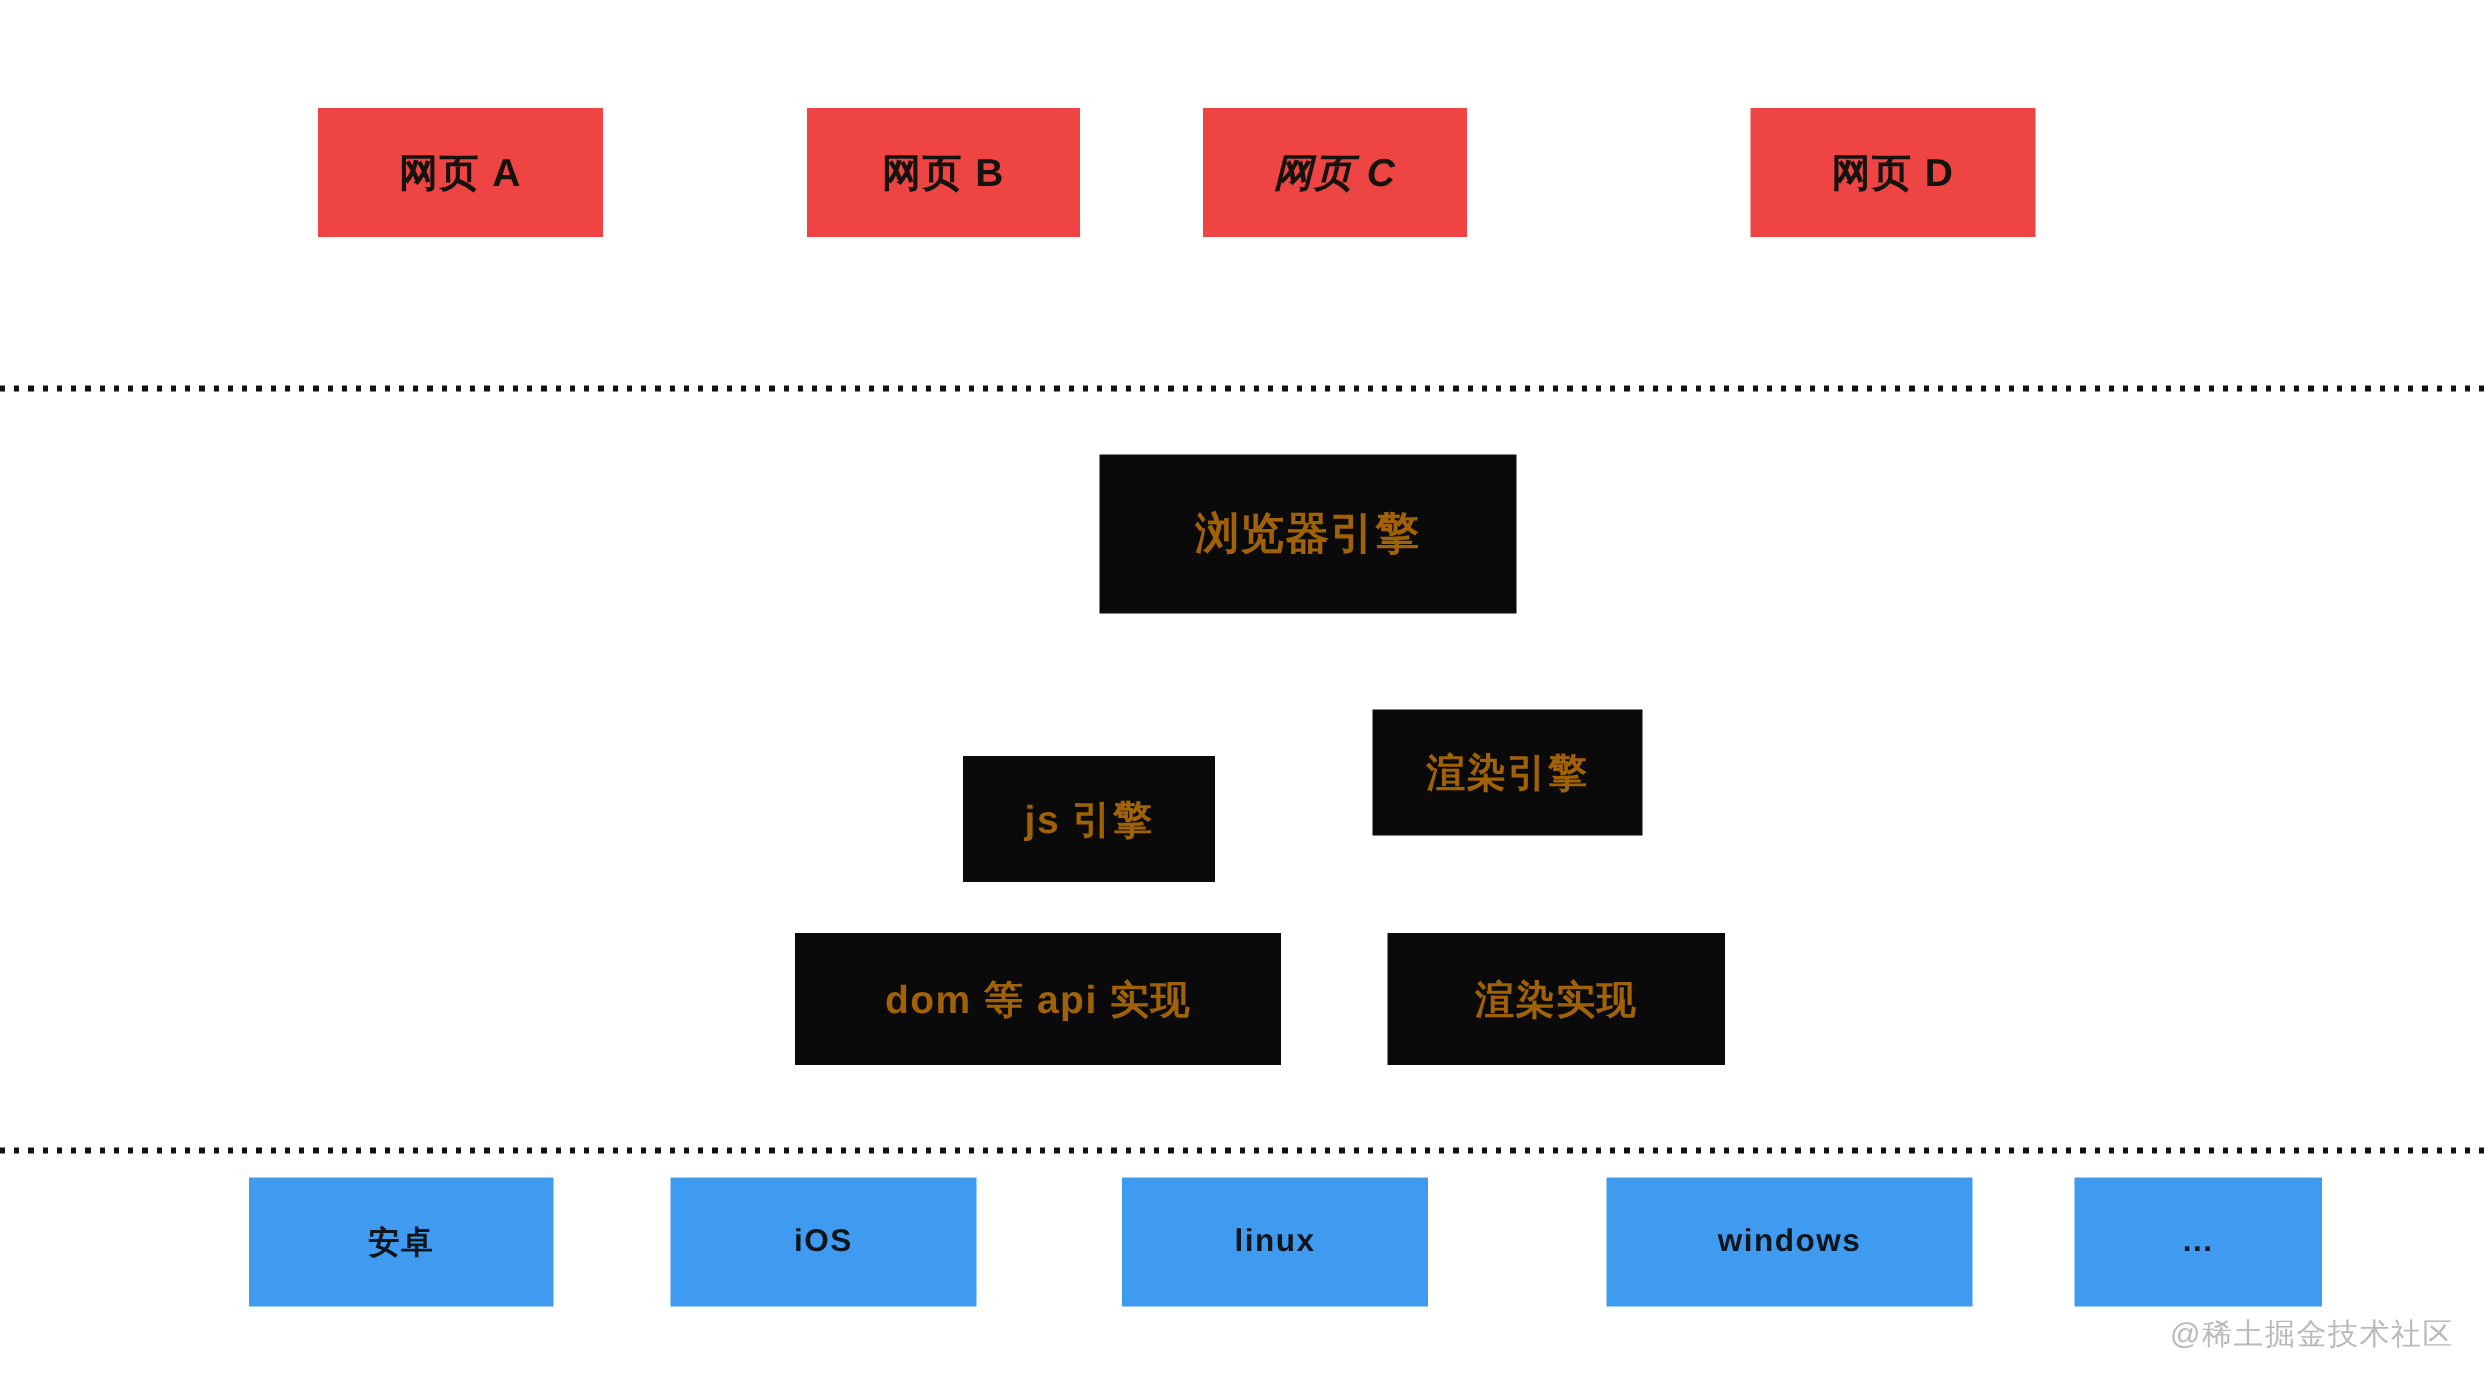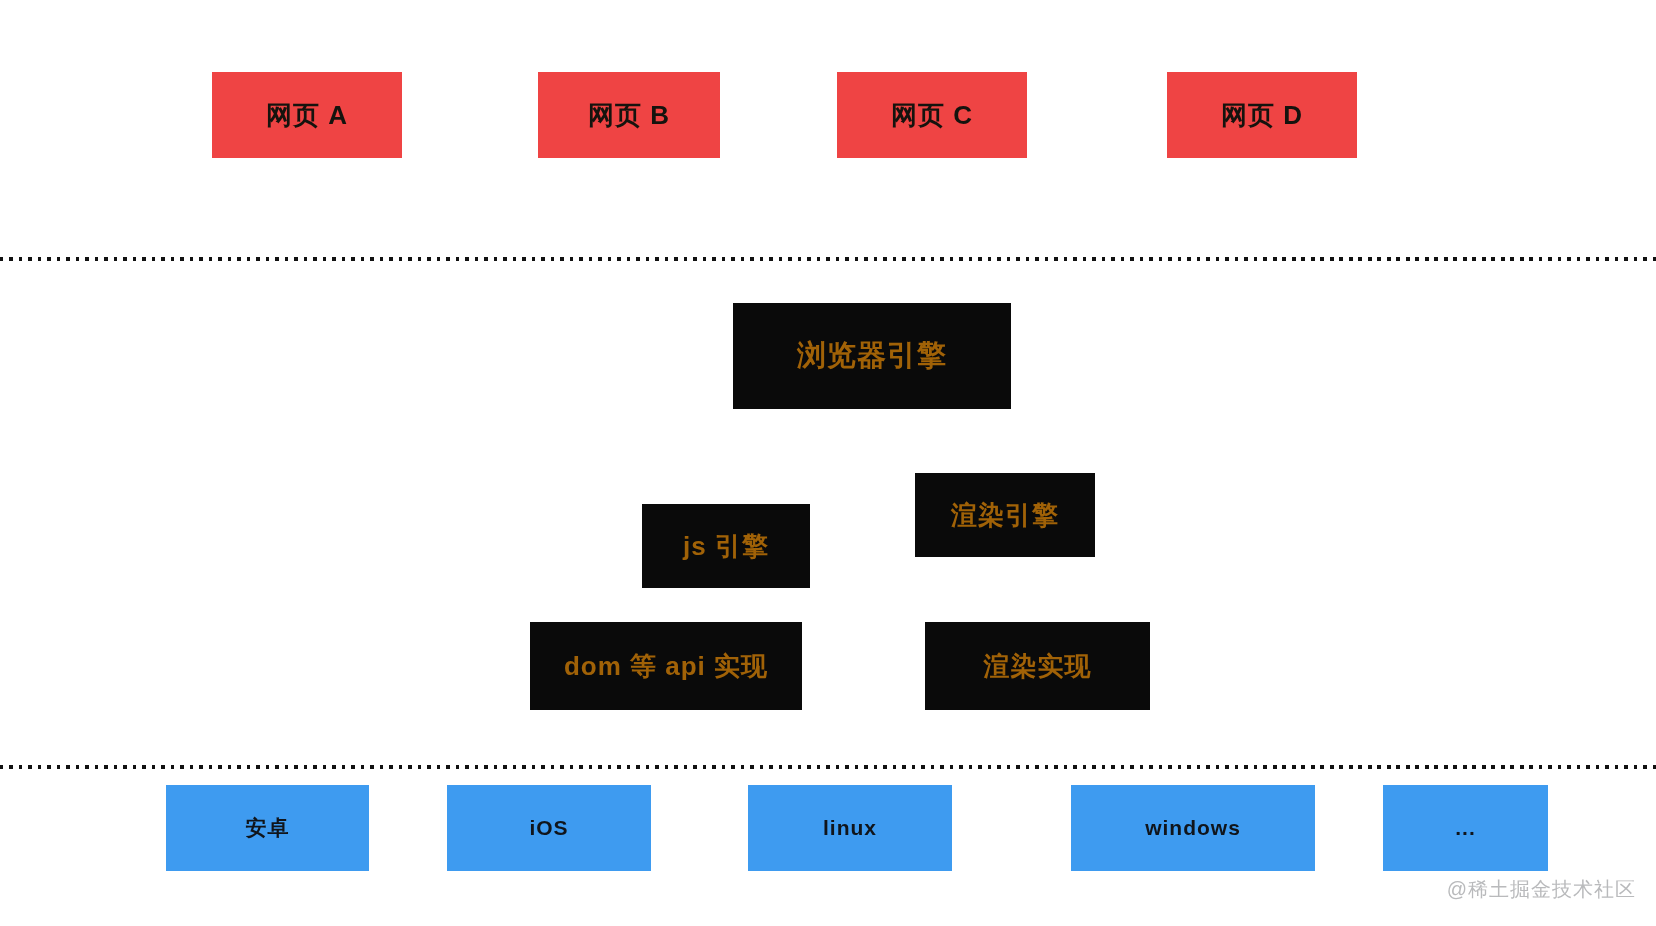--- a/index.html
+++ b/index.html
@@ -71,31 +71,31 @@
     letter-spacing: 1px;
   }
 </style>
 </head>
 <body>
 
 <div class="canvas">
 
   <div class="box web-page" style="left:212px; width:190px;">网页 A</div>
   <div class="box web-page" style="left:538px; width:182px;">网页 B</div>
-  <div class="box web-page" style="left:837px; width:190px;">网页 C</div>
+  <div class="box web-page" style="left:802px; width:176px;font-style:italic;">网页 C</div>
   <div class="box web-page" style="left:1167px; width:190px;">网页 D</div>
 
   <div class="dotted-line line-1"></div>
 
   <div class="box engine browser-engine">浏览器引擎</div>
 
   <div class="box engine sub-engine" style="left:642px; width:168px;margin-top:31px;">js 引擎</div>
   <div class="box engine sub-engine" style="left:915px; width:180px;">渲染引擎</div>
 
-  <div class="box engine impl" style="left:530px; width:272px;">dom 等 api 实现</div>
+  <div class="box engine impl" style="left:530px; width:324px;">dom 等 api 实现</div>
   <div class="box engine impl" style="left:925px; width:225px;">渲染实现</div>
 
   <div class="dotted-line line-2"></div>
 
   <div class="box platform" style="left:166px; width:203px;">安卓</div>
   <div class="box platform" style="left:447px; width:204px;">iOS</div>
   <div class="box platform" style="left:748px; width:204px;">linux</div>
   <div class="box platform" style="left:1071px; width:244px;">windows</div>
   <div class="box platform" style="left:1383px; width:165px;">...</div>
 

